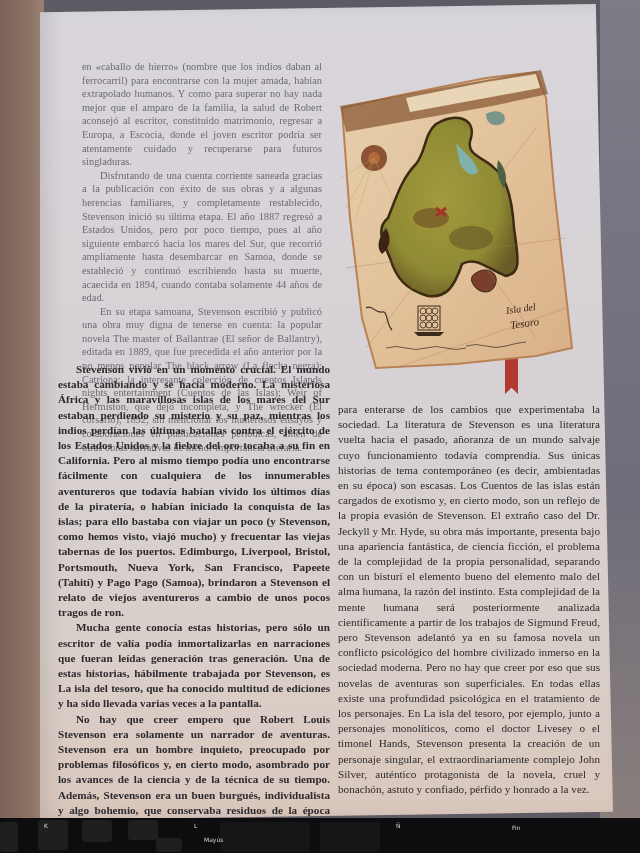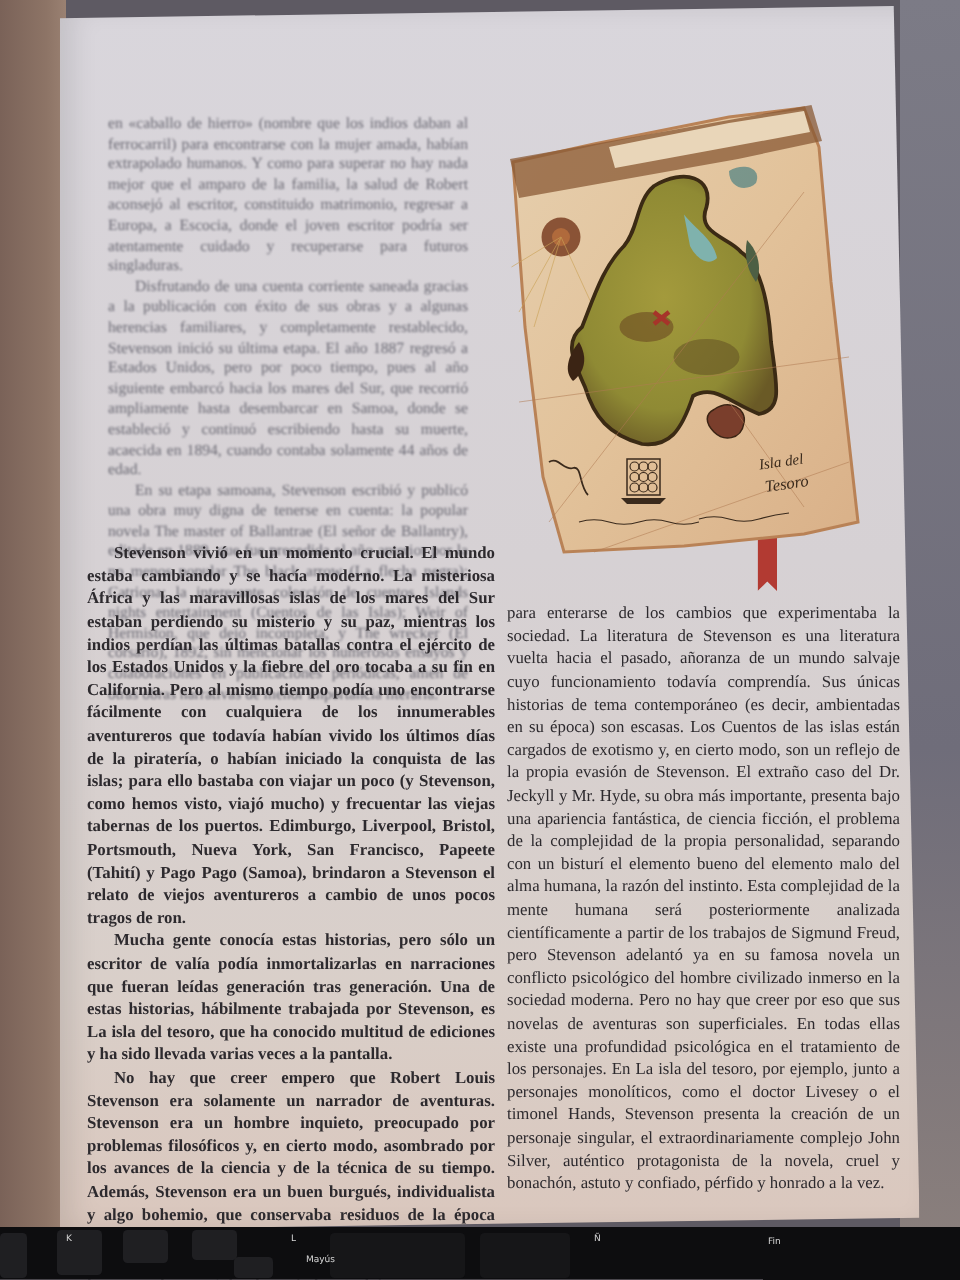--- a/index.html
+++ b/index.html
@@ -40,22 +40,22 @@
     position: absolute;
     color: #2d2a2e;
     font-size: 11.2px;
     line-height: 15.2px;
     text-align: justify;
     hyphens: manual;
   }
   .column p { text-indent: 18px; }
   .column p.noindent { text-indent: 0; }
   .col-left-top {
-    left: 72px; top: 60px; width: 240px;
-    color: #6b6a74; filter: blur(0.6px); font-size: 10.4px; line-height: 13.6px; margin-top: 16px;
+    left: 82px; top: 60px; width: 240px;
+    color: #6b6a74; filter: blur(0.6px); font-size: 10.4px; line-height: 13.6px;
   }
   .col-left-bottom { left: 58px; top: 362px; width: 272px; font-weight: bold; }
   .col-right { left: 338px; top: 402px; width: 262px; }
 
   
   .illustration {
     position: absolute; left: 336px; top: 68px; width: 248px; height: 306px;
   }
   .ribbon {
     position: absolute; left: 505px; top: 352px; width: 13px; height: 42px;

